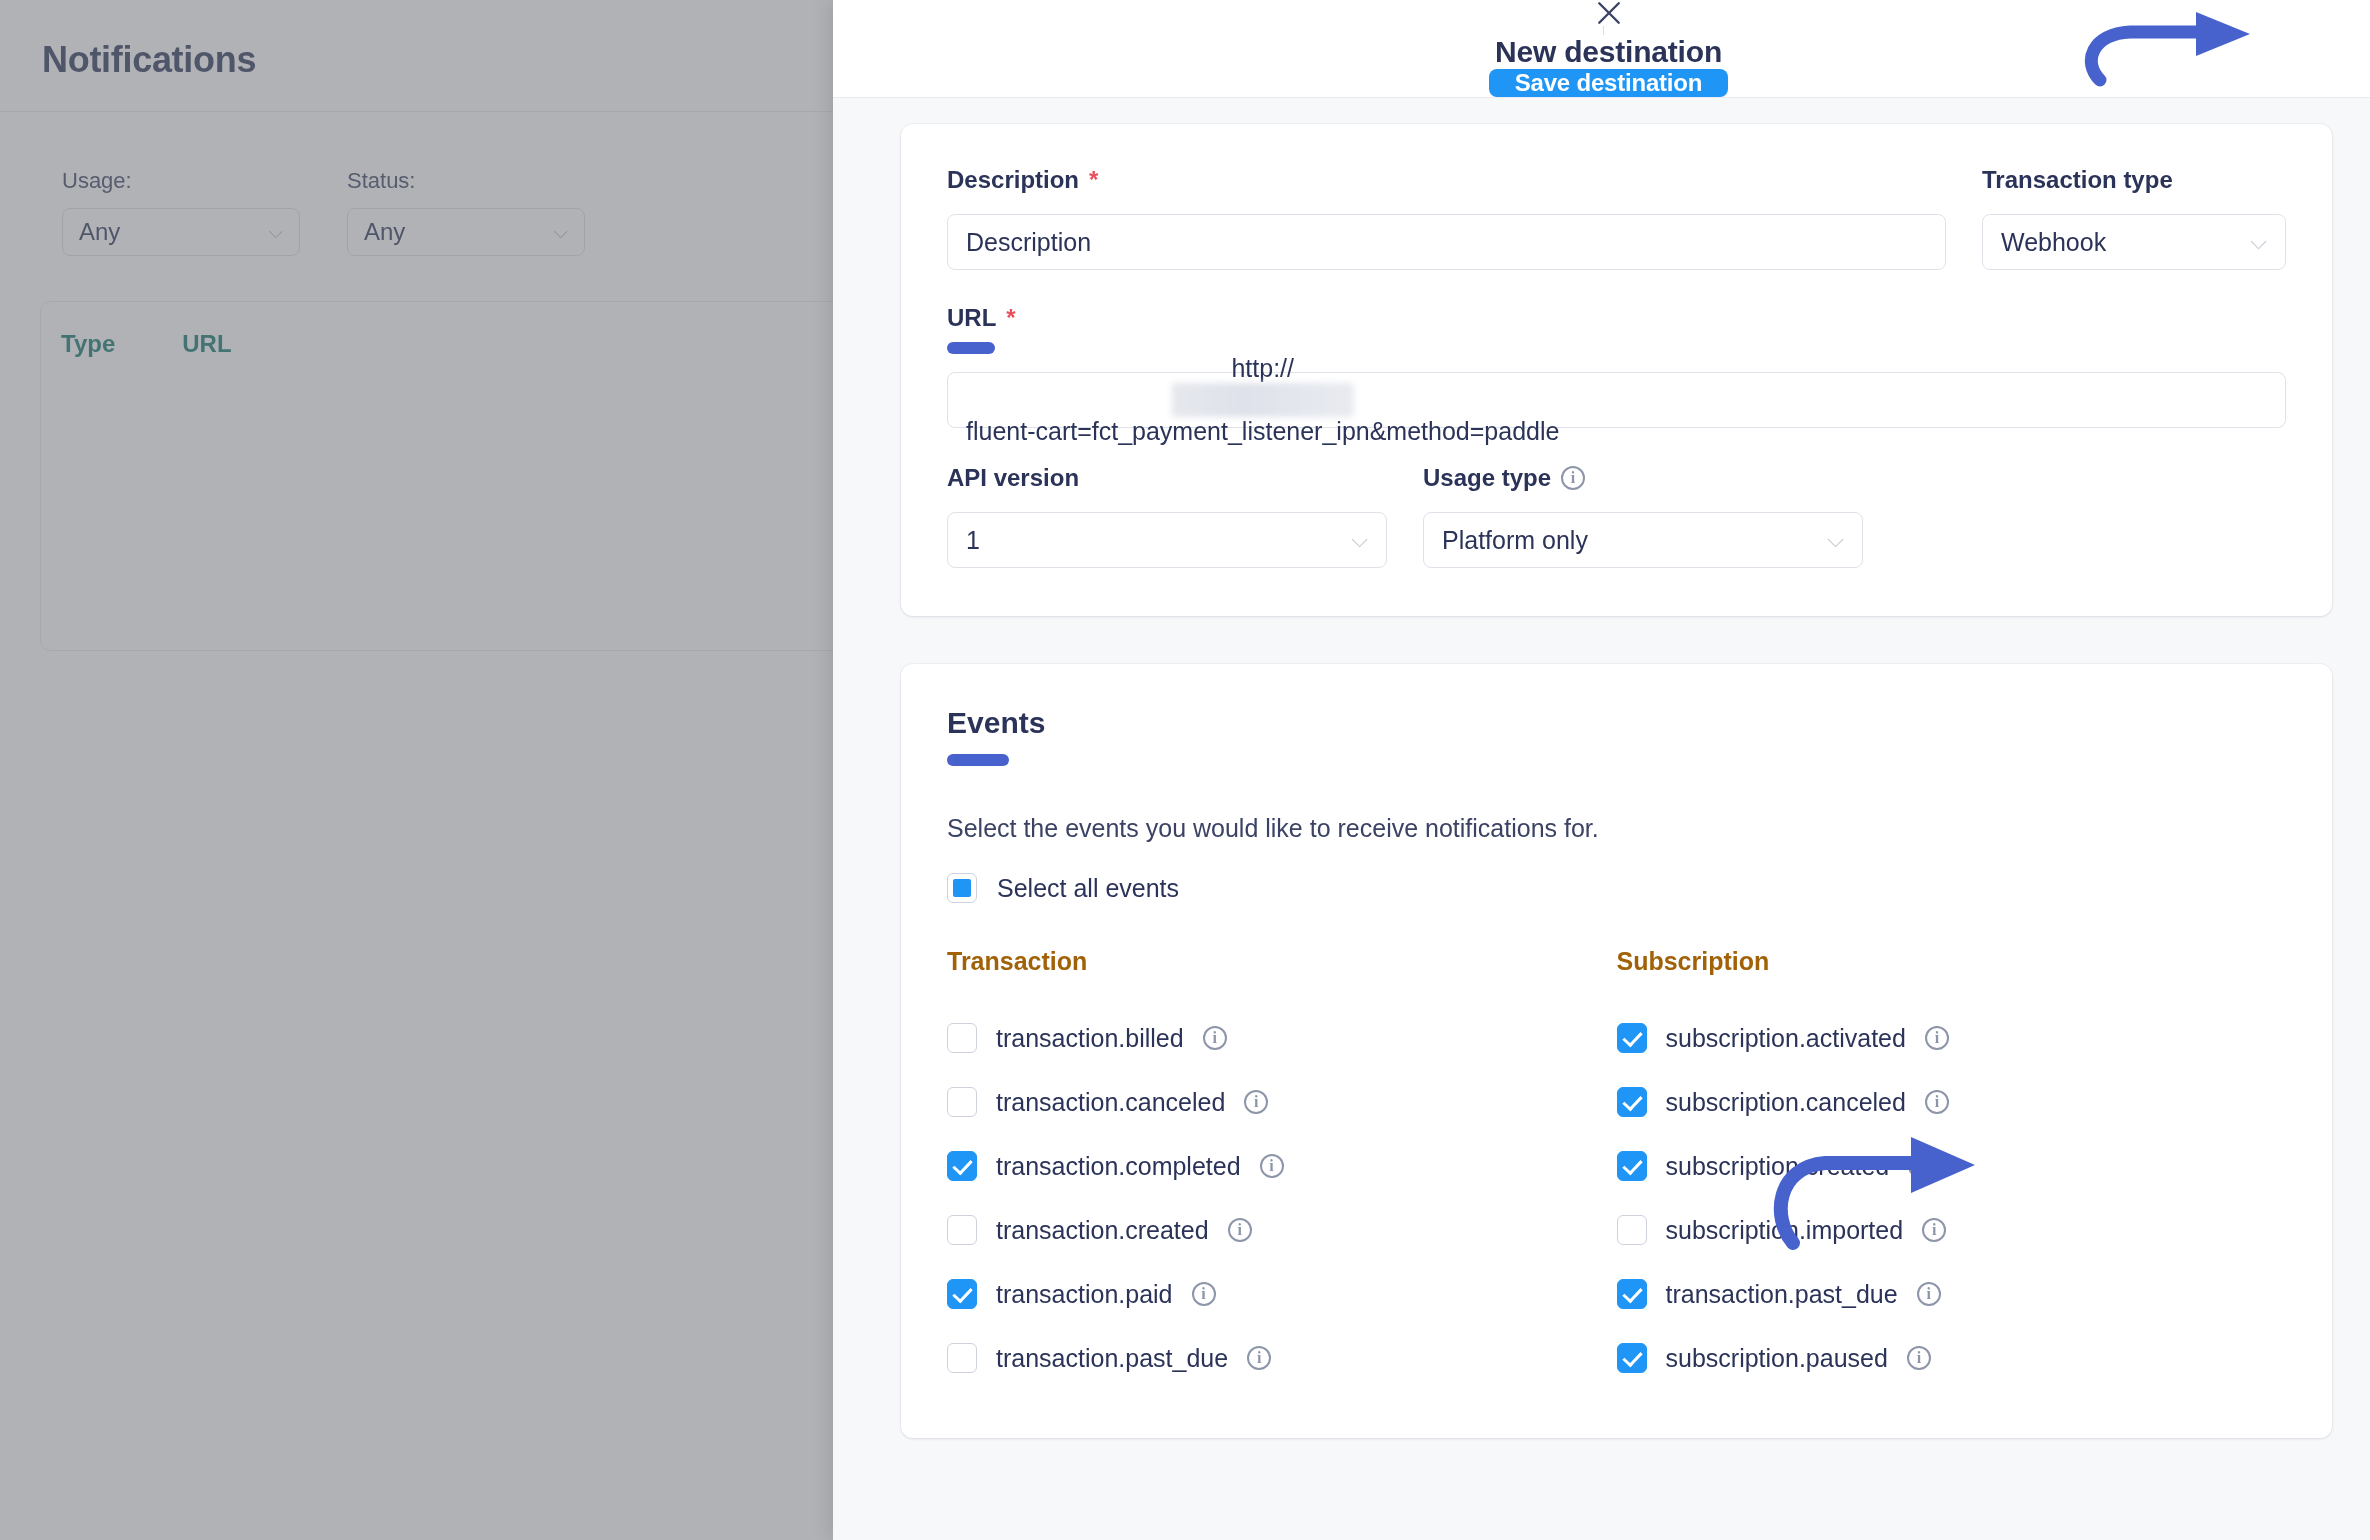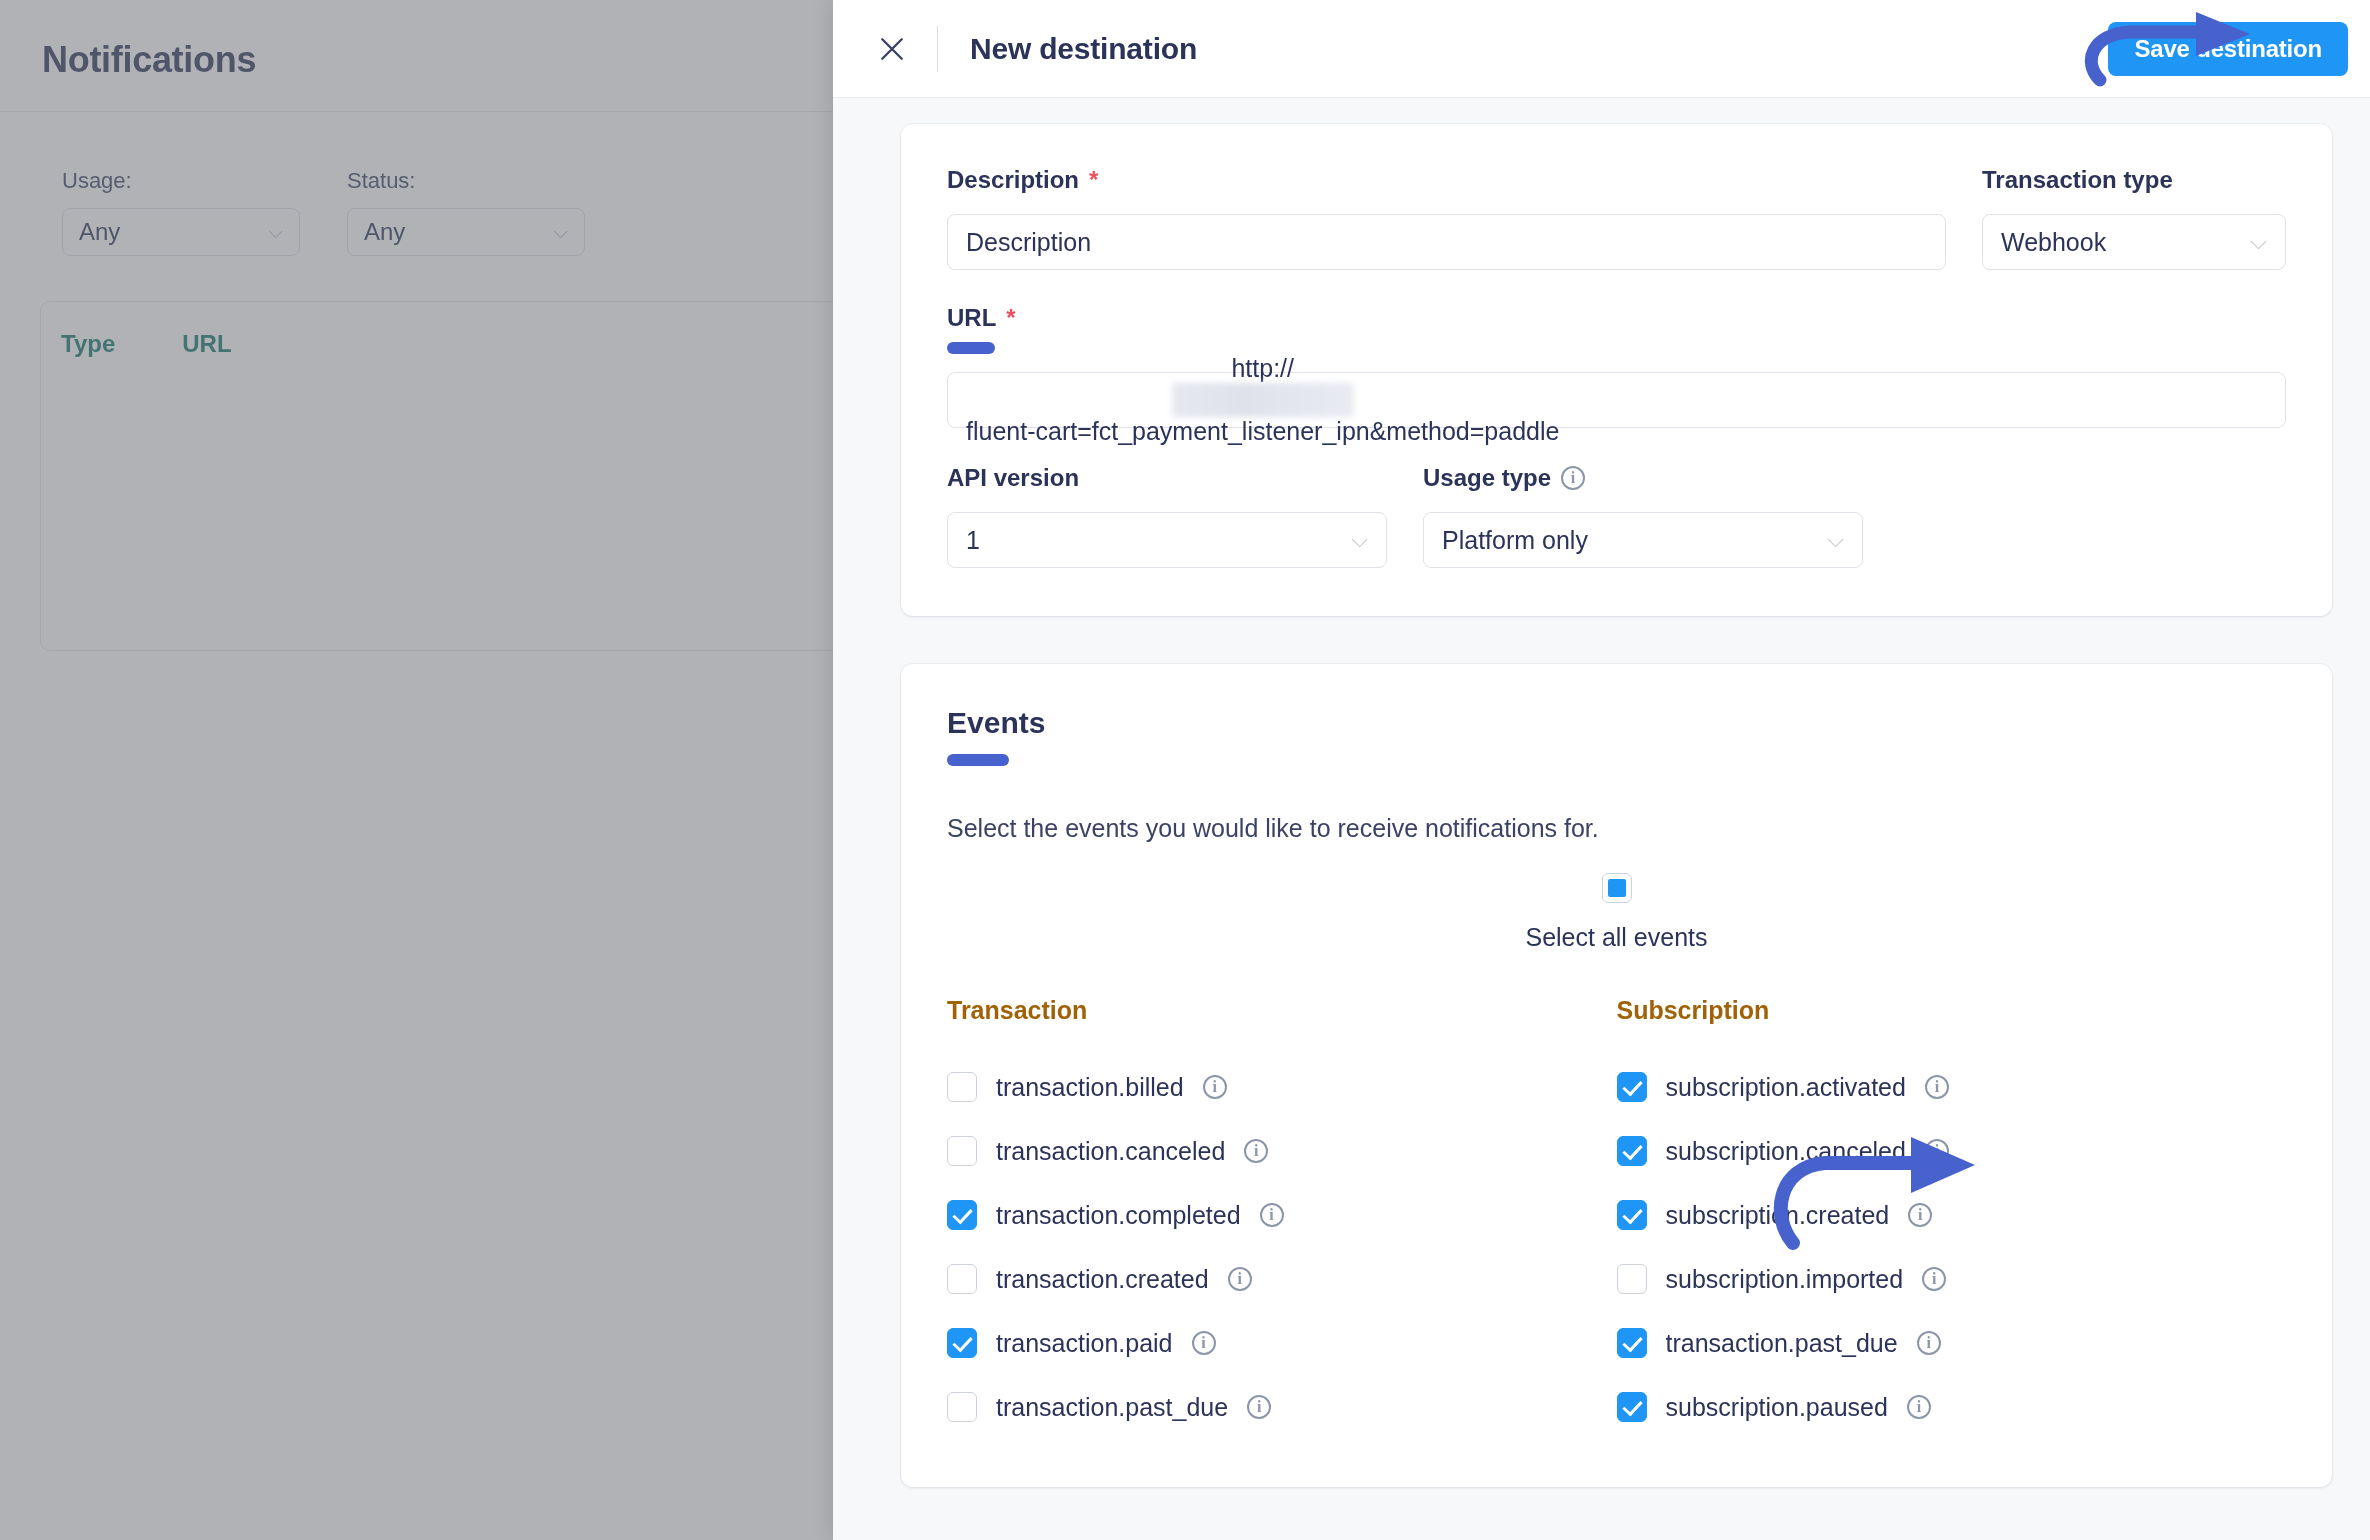--- a/index.html
+++ b/index.html
@@ -52,20 +52,21 @@
     width: 1537px; height: 1540px;
     background: #f7f8fa;
     box-shadow: -4px 0 18px rgba(0,0,0,0.10);
   }
   .panel-header {
     height: 98px; background: #ffffff;
     border-bottom: 1px solid #e9ebf0;
     display: flex; align-items: center;
     padding: 0 22px 0 36px;
     position: relative;
+    flex-direction: column;
   }
   .close-btn {
     width: 46px; height: 46px; display: flex;
     align-items: center; justify-content: center;
     cursor: pointer; border-radius: 6px;
   }
   .close-icon { width: 26px; height: 26px; display: block; }
   .hdr-divider { width: 1px; height: 46px; background: #d9dce3; margin: 0 32px 0 22px; }
   .panel-title { font-size: 30px; font-weight: bold; color: #2b3359; letter-spacing: -0.2px; }
   .hdr-spacer { flex: 1; }
@@ -132,21 +133,21 @@
     flex: 0 0 auto; cursor: pointer;
   }
 
   
   .events-title { font-size: 30px; font-weight: bold; color: #2b3359; display: inline-block; }
   .ann-underline {
     height: 12px; border-radius: 6px; background: #4862cd;
     margin-top: 14px;
   }
   .events-sub { font-size: 25px; color: #3b4264; margin-top: 48px; }
-  .selectall-row { display: flex; align-items: center; gap: 20px; margin-top: 30px; flex-direction: column; }
+  .selectall-row { display: flex; align-items: center; gap: 20px; margin-top: 30px; }
   .selectall-label { font-size: 25px; color: #2b3359; }
 
   .cols { display: flex; margin-top: 44px; }
   .evcol { width: 50%; }
   .evcol-title { font-size: 25px; font-weight: bold; color: #a16207; margin-bottom: 30px; }
   .ev-item { display: flex; align-items: center; gap: 19px; height: 64px; }
   .ev-label { font-size: 25px; color: #2b3359; }
 
   .cb {
     width: 30px; height: 30px; border-radius: 6px;

